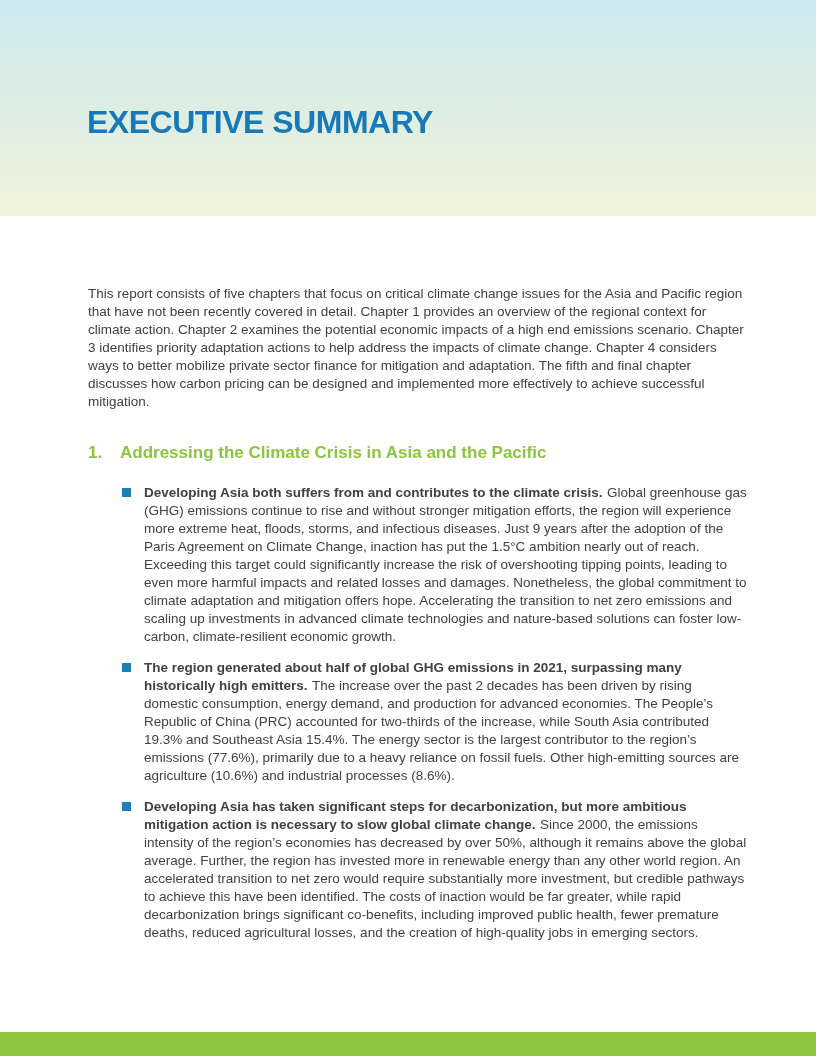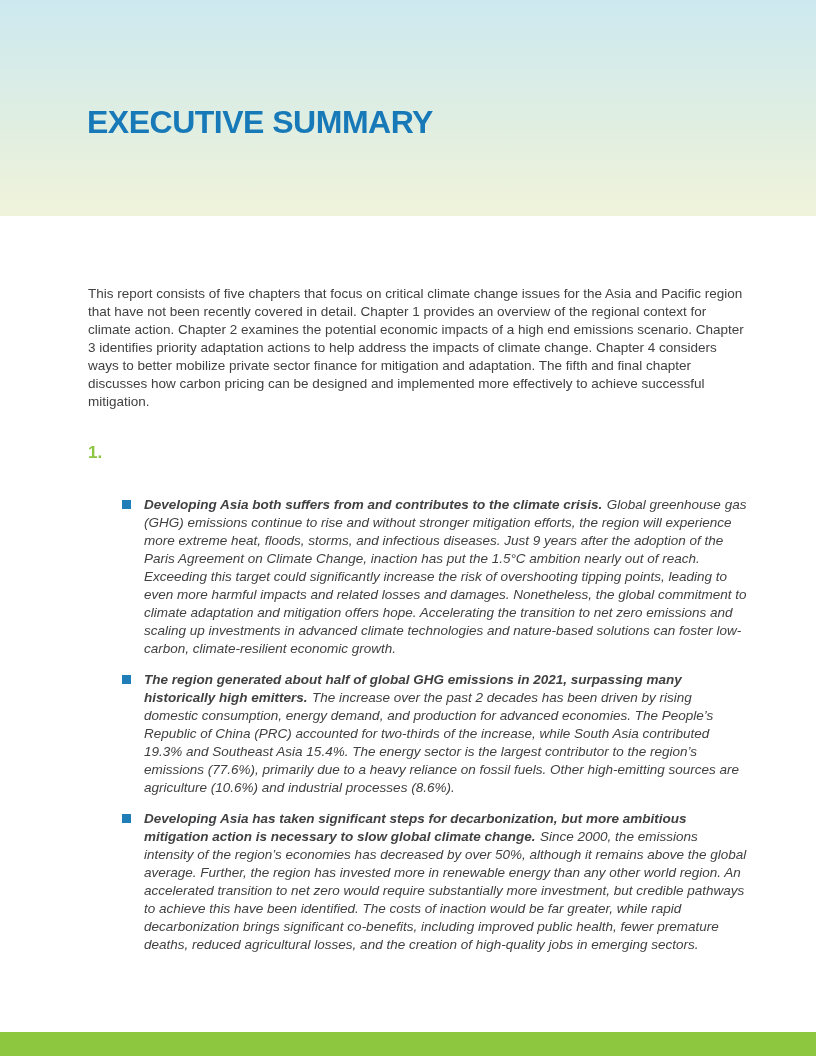--- a/index.html
+++ b/index.html
@@ -58,22 +58,21 @@
     font-size:17px;
     line-height:22px;
     font-weight:bold;
     color:var(--heading-green);
   }
   .section-number{
     width:32px;
     flex:0 0 32px;
   }
   .bullet-list{
-    margin-top:32px;
-    font-style:italic;
+    margin-top:20px;
   }
   .bullet-item{
     position:relative;
     margin:0 0 13px 0;
     padding-left:56px;
     font-size:13.5px;
     line-height:18px;
     color:var(--text-gray);
   }
   .bullet-marker{
@@ -105,20 +104,21 @@
   <div class="header-band">
     <h1 class="page-title">EXECUTIVE SUMMARY</h1>
   </div>
 
   <div class="content">
 
     <p class="intro">This report consists of five chapters that focus on critical climate change issues for the Asia and Pacific region that have not been recently covered in detail. Chapter 1 provides an overview of the regional context for climate action. Chapter 2 examines the potential economic impacts of a high end emissions scenario. Chapter 3 identifies priority adaptation actions to help address the impacts of climate change. Chapter 4 considers ways to better mobilize private sector finance for mitigation and adaptation. The fifth and final chapter discusses how carbon pricing can be designed and implemented more effectively to achieve successful mitigation.</p>
 
     <div class="section-heading">
       <span class="section-number">1.</span>
+      <span class="section-title">Addressing the Climate Crisis in Asia and the Pacific</span>
     </div>
 
     <div class="bullet-list">
 
       <div class="bullet-item">
         <span class="bullet-marker"></span>
         <span class="bullet-lead">Developing Asia both suffers from and contributes to the climate crisis.</span><span class="bullet-body">Global greenhouse gas (GHG) emissions continue to rise and without stronger mitigation efforts, the region will experience more extreme heat, floods, storms, and infectious diseases. Just 9 years after the adoption of the Paris Agreement on Climate Change, inaction has put the 1.5°C ambition nearly out of reach. Exceeding this target could significantly increase the risk of overshooting tipping points, leading to even more harmful impacts and related losses and damages. Nonetheless, the global commitment to climate adaptation and mitigation offers hope. Accelerating the transition to net zero emissions and scaling up investments in advanced climate technologies and nature-based solutions can foster low-carbon, climate-resilient economic growth.</span>
       </div>
 
       <div class="bullet-item">

